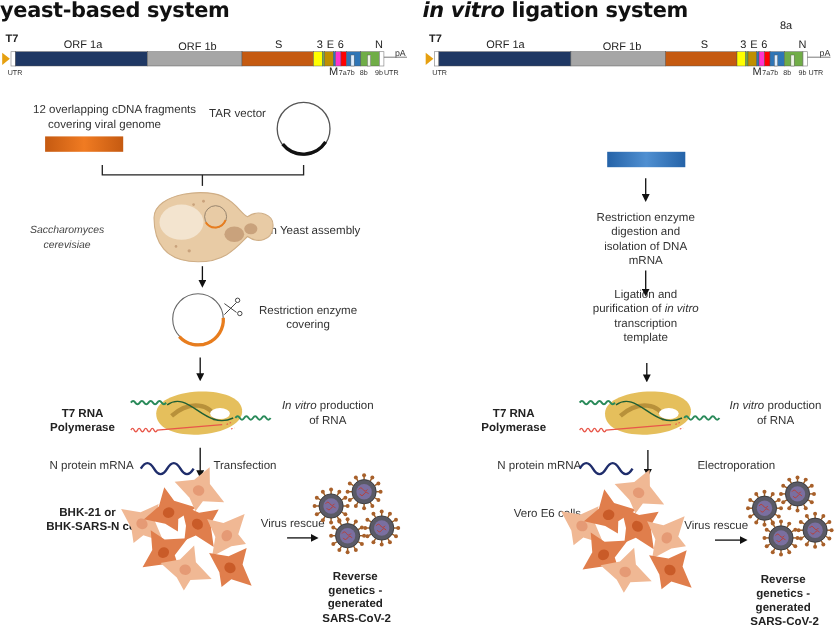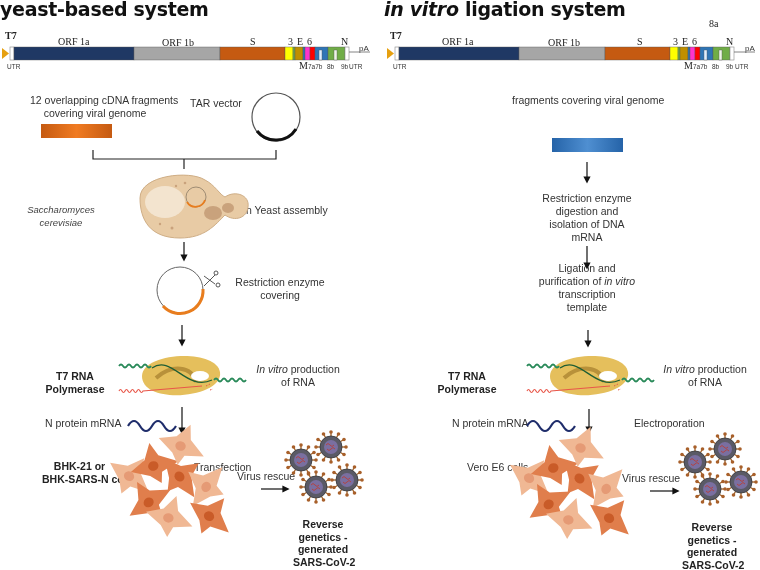--- a/index.html
+++ b/index.html
@@ -3,21 +3,21 @@
 <meta charset="utf-8">
 <style>
   html, body { margin:0; padding:0; background:#ffffff; }
   body { width:760px; height:570px; position:relative; overflow:hidden; font-family:"Liberation Sans", sans-serif; color:#222; }
   .abs { position:absolute; }
   .title { font-family:"DejaVu Sans", sans-serif; font-weight:bold; font-size:19px; color:#111; white-space:nowrap; letter-spacing:-0.3px; }
   .title i { font-style:italic; }
   .lbl { font-family:"Liberation Sans", sans-serif; font-size:10.5px; color:#333; text-align:center; line-height:13px; white-space:nowrap; }
   .bold { font-weight:bold; color:#222; }
   .ital { font-style:italic; }
-  .gene-lbl { font-family:Liberation Serif, serif; font-size:10px; color:#222; white-space:nowrap;text-align:right; }
+  .gene-lbl { font-family:Liberation Sans, sans-serif; font-size:10px; color:#222; white-space:nowrap;text-align:right; }
   .tiny { font-family:"Liberation Sans", sans-serif; font-size:6.5px; color:#333; white-space:nowrap; }
   svg { position:absolute; left:0; top:0; overflow:visible; }
 </style>
 </head>
 <body>
 
 <div>
   <div class="abs title" style="left:0;top:-2px;">yeast-based system</div>
 
   <div>
@@ -58,21 +58,21 @@
   <div class="abs lbl bold" style="left:45px;top:370px;width:60px;">
     <div>T7 RNA</div>
     <div>Polymerase</div>
   </div>
   <div class="abs lbl" style="left:248px;top:363px;width:100px;">
     <div><span class="ital">In vitro</span><span> production</span></div>
     <div>of RNA</div>
   </div>
 
   <div class="abs lbl" style="left:45px;top:417px;">N protein mRNA</div>
-  <div class="abs lbl" style="left:194px;top:417px;margin-top:44px;">Transfection</div>
+  <div class="abs lbl" style="left:194px;top:417px;">Transfection</div>
 
   <div class="abs lbl bold" style="left:42px;top:460px;width:75px;">
     <div>BHK-21 or</div>
     <div>BHK-SARS-N cells</div>
   </div>
   <div class="abs lbl" style="left:237px;top:470px;">Virus rescue</div>
 
   <div class="abs lbl bold" style="left:293px;top:518px;width:60px;line-height:12.5px;">
     <div>Reverse</div>
     <div>genetics -</div>
@@ -97,21 +97,20 @@
     <div class="abs tiny" style="left:393px;top:63px;">UTR</div>
     <div class="abs gene-lbl" style="left:684px;top:60px;">M</div>
     <div class="abs tiny" style="left:693px;top:63px;">7a7b</div>
     <div class="abs tiny" style="left:712px;top:63px;">8b</div>
     <div class="abs tiny" style="left:726px;top:63px;">9b</div>
     <div class="abs tiny" style="left:735px;top:63px;">UTR</div>
     <div class="abs tiny" style="left:745px;top:44px;font-size:8px;">pA</div>
   </div>
 
   <div class="abs lbl" style="left:512px;top:94px;width:150px;">
-    <div>fragments covering viral genome</div>
   </div>
 
   <div class="abs lbl" style="left:537px;top:192px;width:100px;">
     <div>Restriction enzyme</div>
     <div>digestion and</div>
     <div>isolation of DNA</div>
     <div>mRNA</div>
   </div>
 
   <div class="abs lbl" style="left:532px;top:262px;width:110px;">

